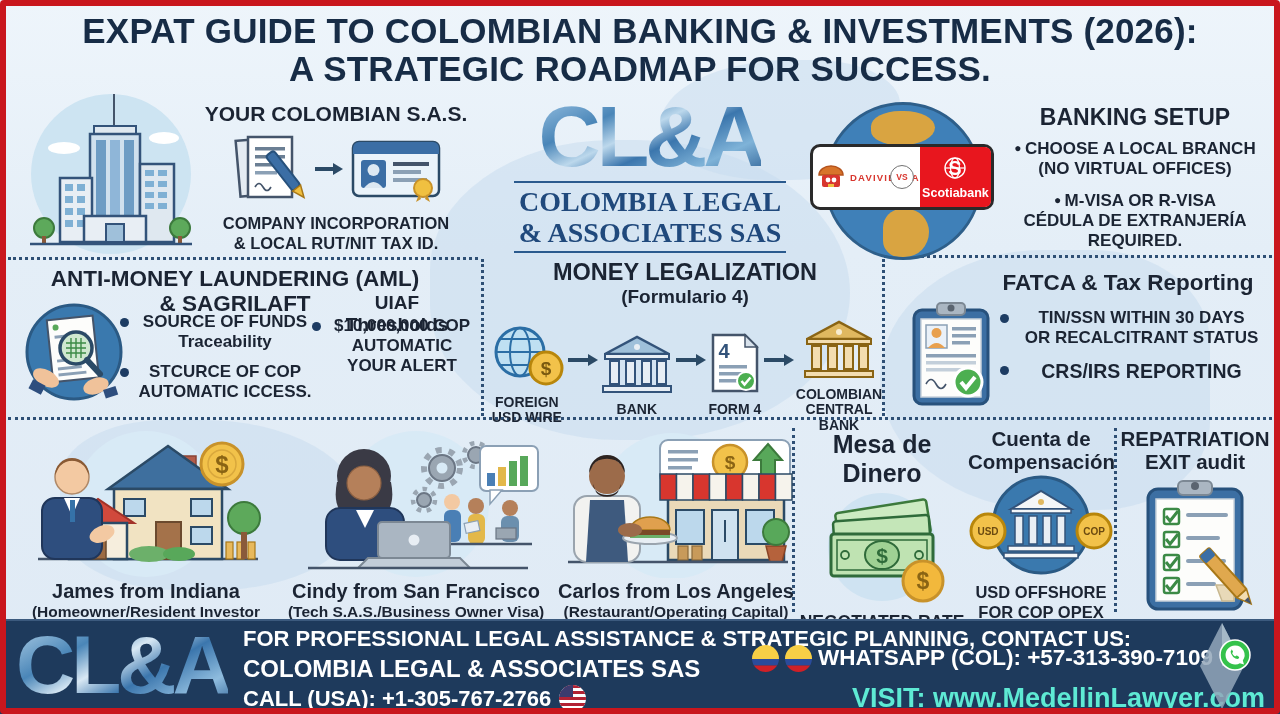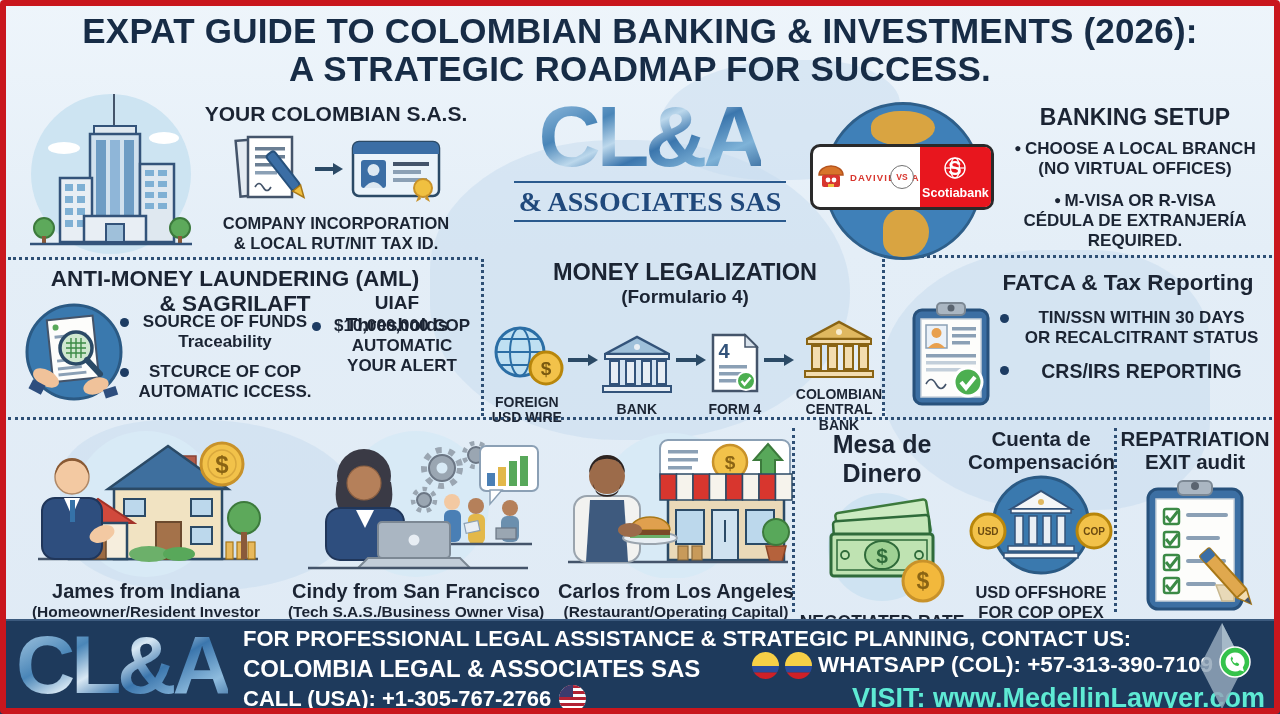--- a/index.html
+++ b/index.html
@@ -99,21 +99,21 @@
 
   
   .footer{position:absolute;left:0;right:0;top:619px;height:95px;background:#1e3a5c;z-index:5;
           box-shadow:inset 0 2px 0 #3c5a7e;}
   .footer .cl-logo{position:absolute;left:16px;top:0px;font-size:82px;line-height:92px;
           background:linear-gradient(150deg,#bcd8ec 0%,#4a86b8 30%,#d8e8f4 46%,#3b76ad 62%,#8fbcde 82%,#2c5f94 100%);
           -webkit-background-clip:text;background-clip:text;color:transparent;}
   .f-contact{position:absolute;left:243px;top:7px;color:#fff;font-weight:bold;font-size:22px;}
   .f-company{position:absolute;left:243px;top:36px;color:#fff;font-weight:bold;font-size:24px;}
   .f-call{position:absolute;left:243px;top:66px;color:#fff;font-weight:bold;font-size:22px;display:flex;align-items:center;gap:8px;}
-  .f-wa{position:absolute;left:752px;top:27px;display:flex;align-items:center;gap:6px;color:#fff;font-weight:bold;font-size:22.5px;}
+  .f-wa{position:absolute;left:752px;top:20px;display:flex;align-items:center;gap:6px;color:#fff;font-weight:bold;font-size:22.5px;}
   .f-visit{position:absolute;left:852px;top:64px;color:#5eead4;font-weight:bold;font-size:27px;}
   .flag{width:27px;height:27px;border-radius:50%;flex:none;}
   .diamond{position:absolute;left:1192px;top:2px;z-index:0;}
   .wa-ic{position:relative;z-index:2;}
 </style>
 </head>
 <body>
 
 <div class="page">
 
@@ -206,20 +206,21 @@
         </svg>
       </span>
     </div>
     <div class="sas-c dark pre">COMPANY INCORPORATION
 &amp; LOCAL RUT/NIT TAX ID.</div>
   </div>
 
   <div class="abs z logo-hd">
     <div class="cl-logo">CL&amp;A</div>
     <div class="logo-rule"></div>
+    <div class="logo-name">COLOMBIA LEGAL</div>
     <div class="logo-name">&amp; ASSOCIATES SAS</div>
     <div class="logo-rule"></div>
   </div>
 
   <div class="abs z globe-wrap">
     <div class="globe">
       <div class="land" style="left:44px;top:6px;width:64px;height:34px;"></div>
       <div class="land" style="left:10px;top:44px;width:52px;height:60px;border-radius:60% 40% 55% 45%;"></div>
       <div class="land" style="left:56px;top:104px;width:46px;height:48px;border-radius:45% 55% 60% 40%;"></div>
       <div class="land" style="left:112px;top:58px;width:40px;height:44px;border-radius:55% 45% 50% 50%;"></div>

